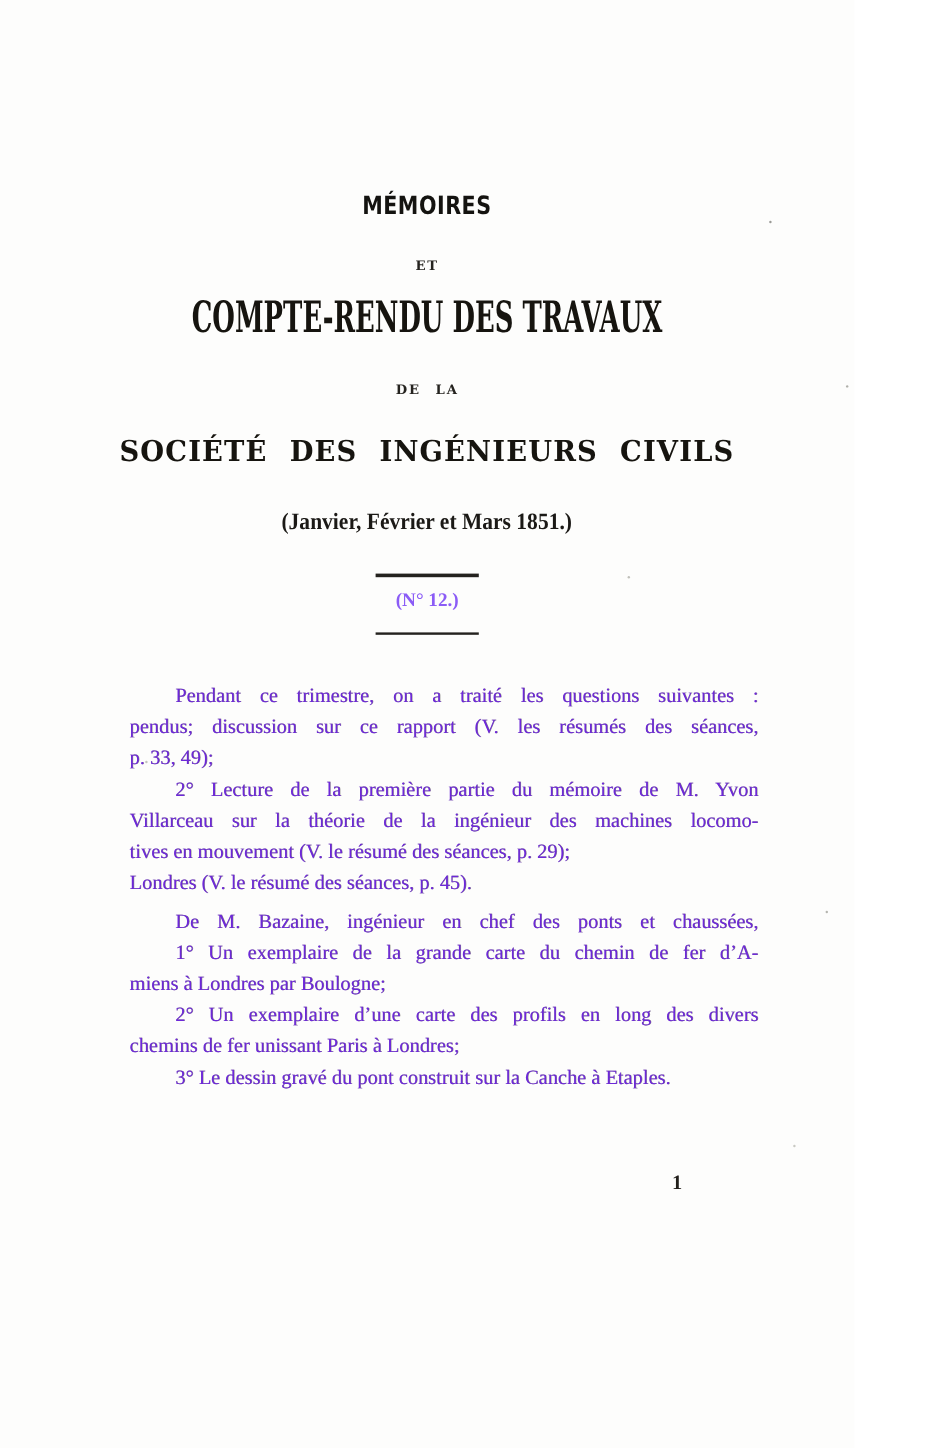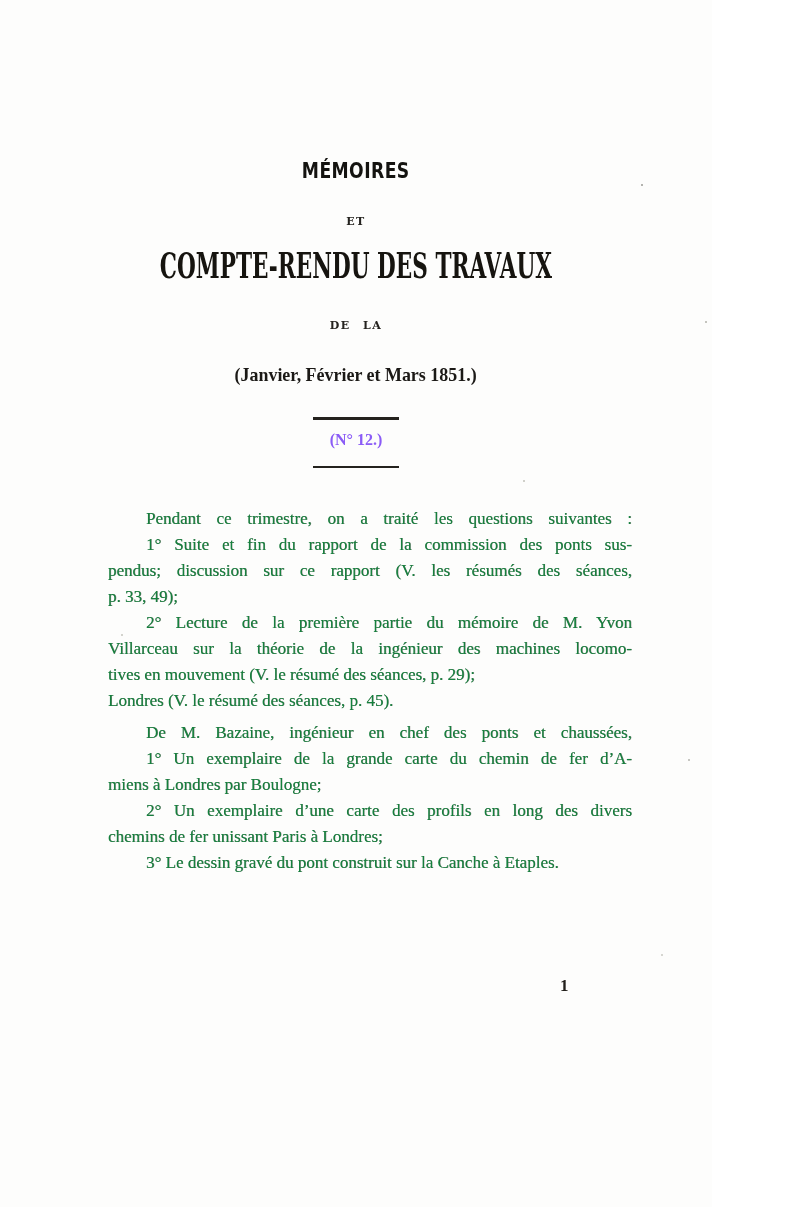--- a/index.html
+++ b/index.html
@@ -109,21 +109,21 @@
     font-family: "Liberation Serif", serif;
     font-weight: bold;
     font-size: 16px;
     color: #8b5cf6;
   }
   .body-block {
     margin: 38px 0 0 108px;
     width: 524px;
     font-size: 17px;
     line-height: 26px;
-    color: #15803d;
+    color: #6d28d9;
     text-shadow: 0.4px 0 0 rgba(25, 22, 18, 0.5);
   }
   .line { white-space: normal; }
   .line.full {
     text-align: justify;
     text-align-last: justify;
   }
   .line.indent { text-indent: 38px; }
   .line.gap { margin-top: 6px; }
   .pageno {
@@ -149,33 +149,35 @@
     </div>
     <div class="conj-line">
       <span class="conj">ET</span>
     </div>
     <div class="t2-line">
       <span class="t2">COMPTE-RENDU DES TRAVAUX</span>
     </div>
     <div class="conj2-line">
       <span class="conj2">DE LA</span>
     </div>
+    <div class="t3-line">
+      <span class="t3">SOCIÉTÉ DES INGÉNIEURS CIVILS</span>
+    </div>
     <div class="date-line">
       <span class="date-text">(Janvier, Février et Mars 1851.)</span>
     </div>
     <div class="rule rule-top"></div>
     <div class="issue-line">
       <span class="issue">(N° 12.)</span>
     </div>
     <div class="rule rule-bottom"></div>
   </div>
 
   <div class="body-block">
     <div class="line indent full">Pendant ce trimestre, on a traité les questions suivantes :</div>
-    <div class="line indent full">1° Suite et fin du rapport de la commission des ponts sus-</div>
     <div class="line full">pendus; discussion sur ce rapport (V. les résumés des séances,</div>
     <div class="line">p. 33, 49);</div>
     <div class="line indent full">2° Lecture de la première partie du mémoire de M. Yvon</div>
     <div class="line full">Villarceau sur la théorie de la ingénieur des machines locomo-</div>
     <div class="line">tives en mouvement (V. le résumé des séances, p. 29);</div>
     <div class="line">Londres (V. le résumé des séances, p. 45).</div>
     <div class="line indent full gap">De M. Bazaine, ingénieur en chef des ponts et chaussées,</div>
     <div class="line indent full">1° Un exemplaire de la grande carte du chemin de fer d’A-</div>
     <div class="line">miens à Londres par Boulogne;</div>
     <div class="line indent full">2° Un exemplaire d’une carte des profils en long des divers</div>

